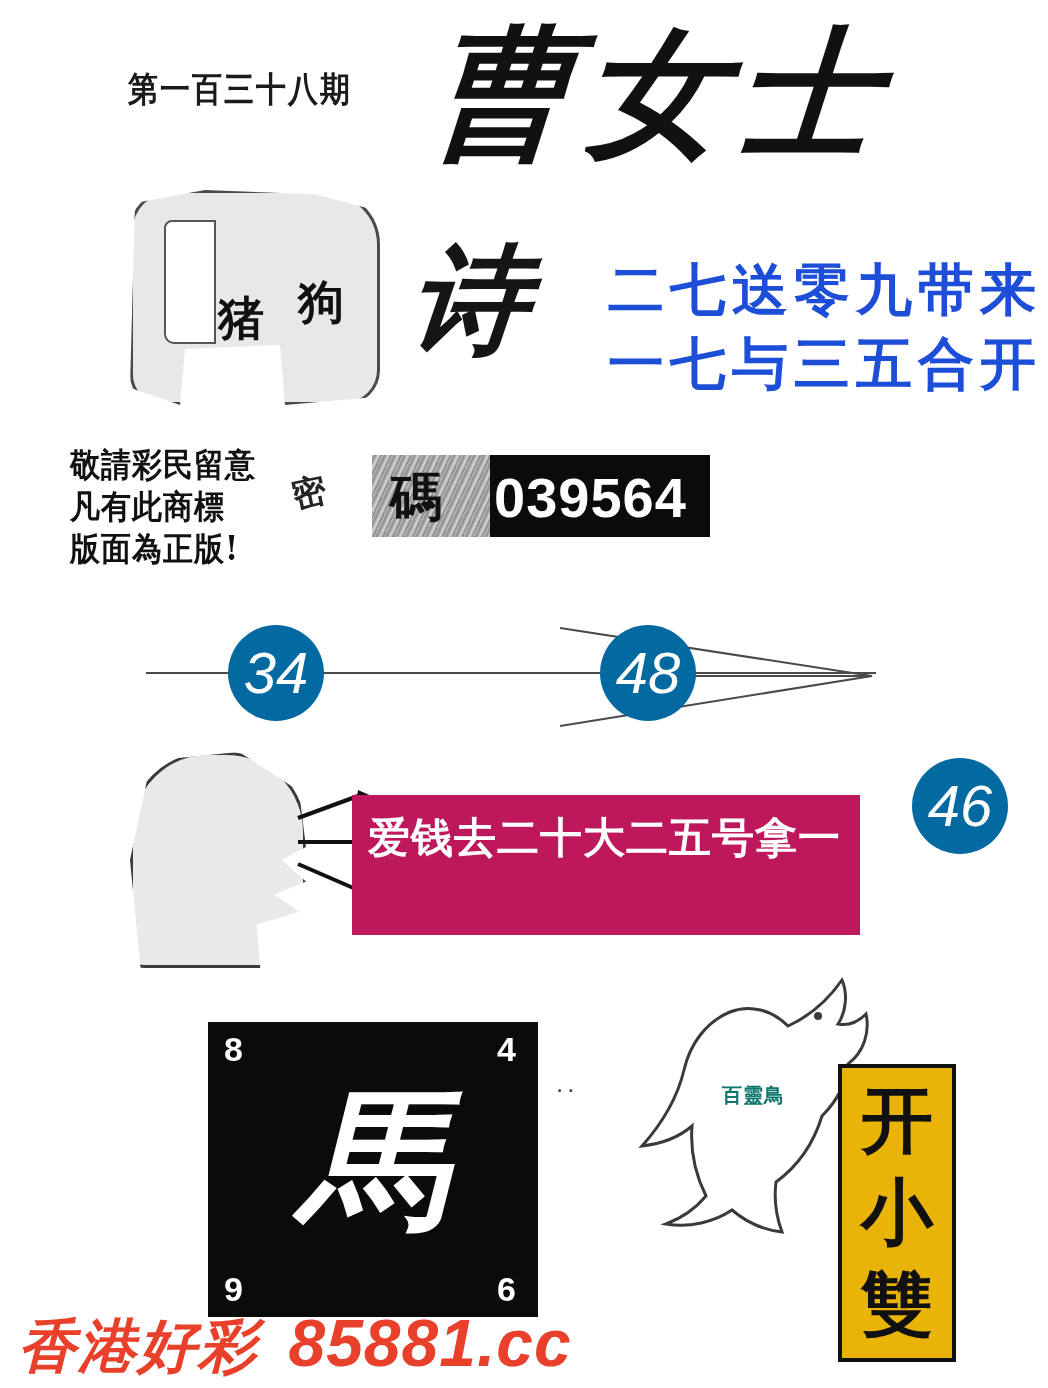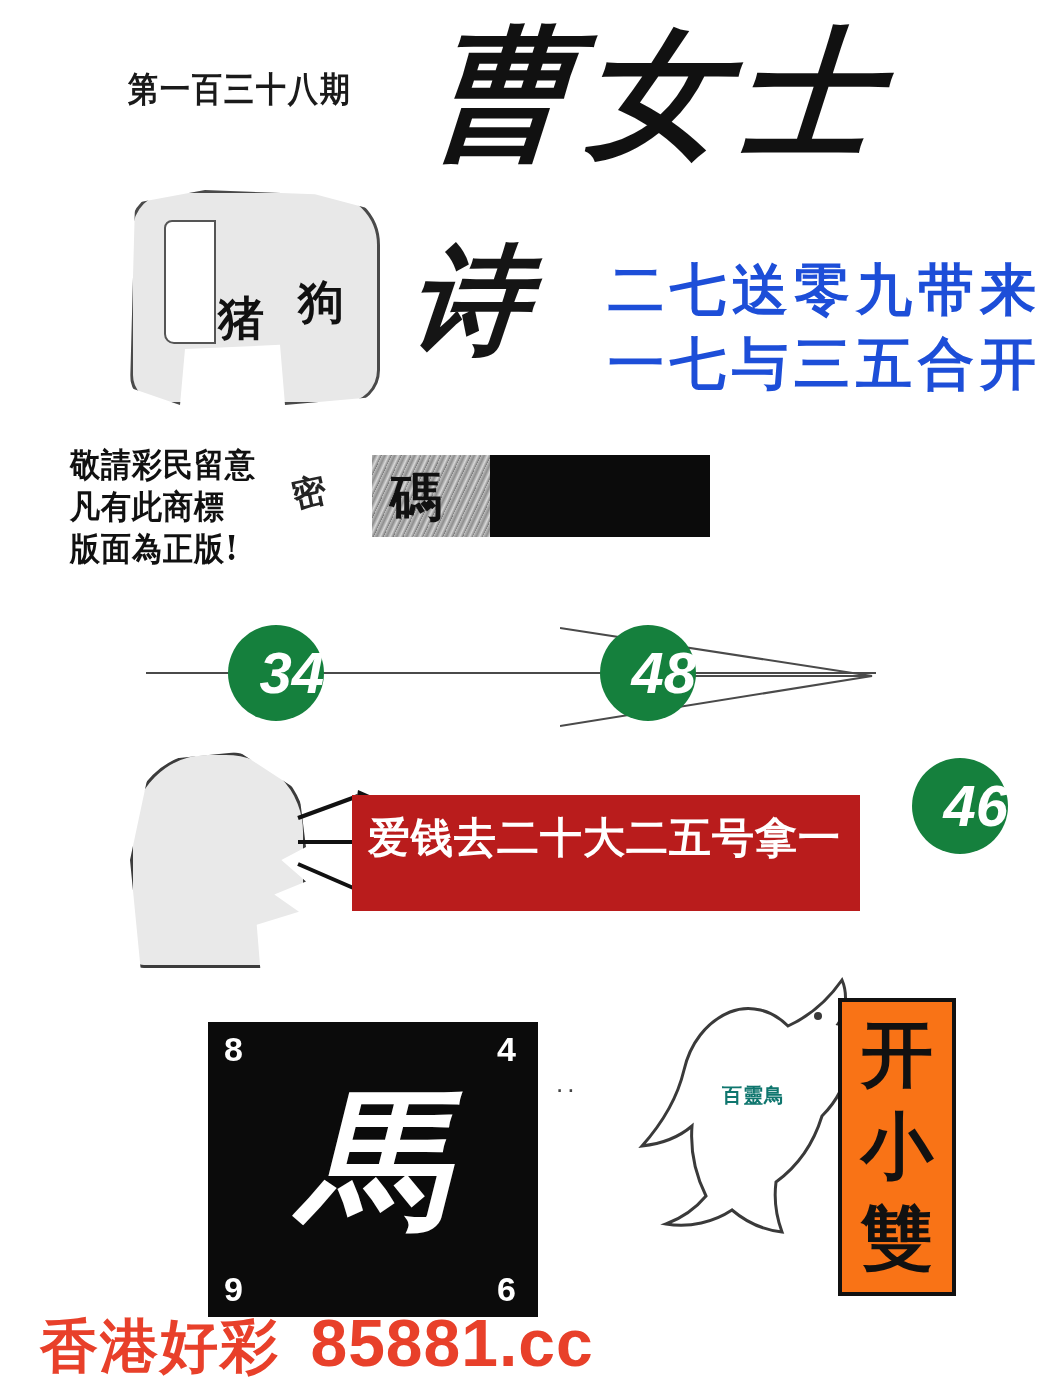--- a/index.html
+++ b/index.html
@@ -180,25 +180,25 @@
   .arrow-v {
     position: absolute;
     left: 560px;
     top: 622px;
     width: 320px;
     height: 110px;
   }
   .ball {
     position: absolute;
     border-radius: 50%;
-    background: #15803d;
+    background: #0369a1;
     color: #ffffff;
     font-family: "Liberation Sans", sans-serif;
-    font-weight: bold;
-    text-align: right;
+    font-weight: normal;
+    text-align: center;
     font-style: italic;
   }
   .ball.row { width: 96px; height: 96px; line-height: 96px; font-size: 58px; top: 625px; }
   .ball.b1 { left: 228px; }
   .ball.b2 { left: 402px; }
   .ball.b3 { left: 600px; }
   .ball.side { width: 96px; height: 96px; line-height: 96px; font-size: 58px; left: 912px; }
   .ball.s1 { top: 625px; }
   .ball.s2 { top: 758px; }
   .ball.s3 { top: 888px; }
@@ -220,22 +220,22 @@
     left: 296px;
     top: 790px;
     width: 80px;
     height: 110px;
   }
   .speech-box {
     position: absolute;
     left: 352px;
     top: 795px;
     width: 508px;
-    height: 116px;
-    background: #b91c1c;
+    height: 140px;
+    background: #be185d;
   }
   .speech-box .txt {
     position: absolute;
     left: 16px;
     top: 14px;
     font-family: "DejaVu Serif", serif;
     font-size: 42px;
     font-weight: bold;
     color: #ffffff;
     line-height: 58px;
@@ -300,43 +300,44 @@
     top: 1068px;
     font-size: 26px;
     color: #444;
     letter-spacing: 4px;
   }
 
   
   .vbox {
     position: absolute;
     left: 838px;
-    top: 998px;
+    top: 1064px;
     width: 110px;
     height: 290px;
     border: 4px solid #111;
-    background: #f97316;
+    background: #eab308;
   }
   .vbox .vtxt {
     position: absolute;
     left: 0; right: 0; top: 6px;
     text-align: center;
     font-family: "DejaVu Serif", serif;
     font-size: 72px;
     font-weight: bold;
     color: #111;
     line-height: 92px;
   }
 
   
   .footer {
     position: absolute;
-    left: 40px;
+    left: 18px;
     top: 1305px;
     white-space: nowrap;
+    font-style: italic;
   }
   .footer .brand {
     font-family: "DejaVu Serif", serif;
     font-size: 58px;
     font-weight: bold;
     color: #e8402a;
     letter-spacing: 2px;
   }
   .footer .site {
     font-family: "Liberation Sans", sans-serif;
@@ -371,20 +372,21 @@
   <div class="notice">
     <div>敬請彩民留意</div>
     <div>凡有此商標</div>
     <div>版面為正版!</div>
   </div>
   <div class="stamp">密</div>
 
   <div class="codebar">
     <div class="tex"></div>
     <div class="texlabel">碼</div>
+    <div class="digits">039564</div>
   </div>
 
   <div class="arrow-line"></div>
   <svg class="arrow-v" viewBox="0 0 320 110">
     <polyline points="0,6 312,54 0,104" fill="none" stroke="#4a4a4a" stroke-width="2"></polyline>
     <polyline points="60,54 312,54" fill="none" stroke="#4a4a4a" stroke-width="2"></polyline>
   </svg>
 
   <div class="ball row b1">34</div>
   <div class="ball row b3">48</div>

